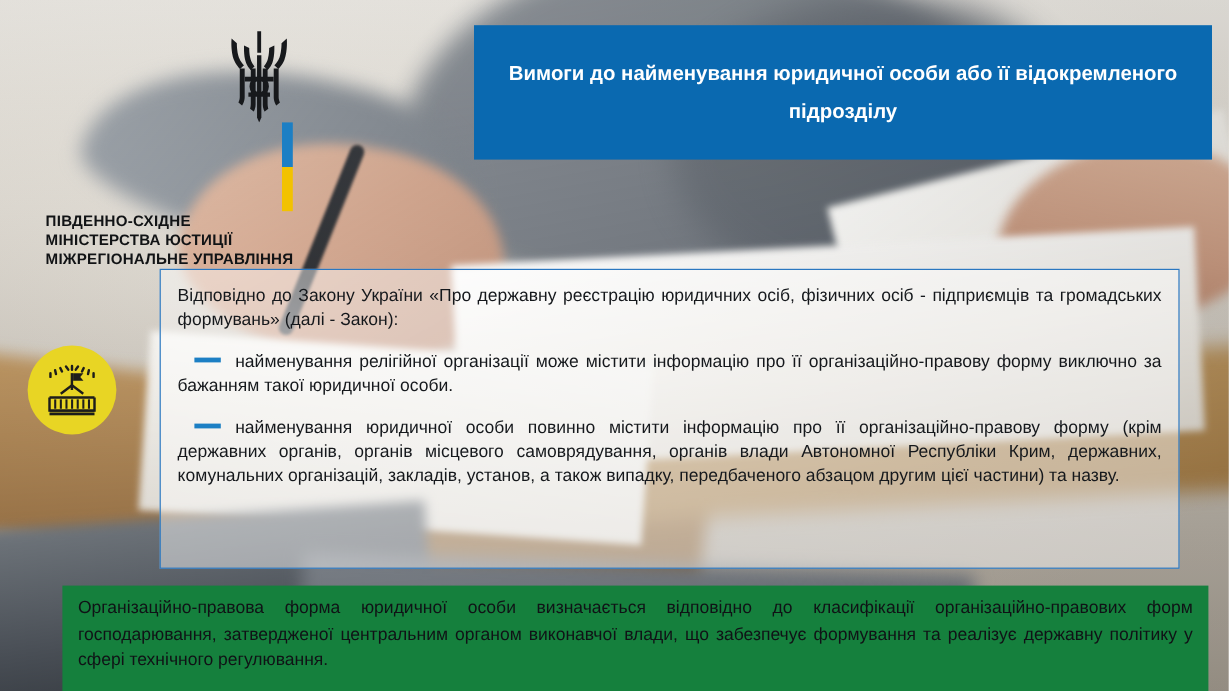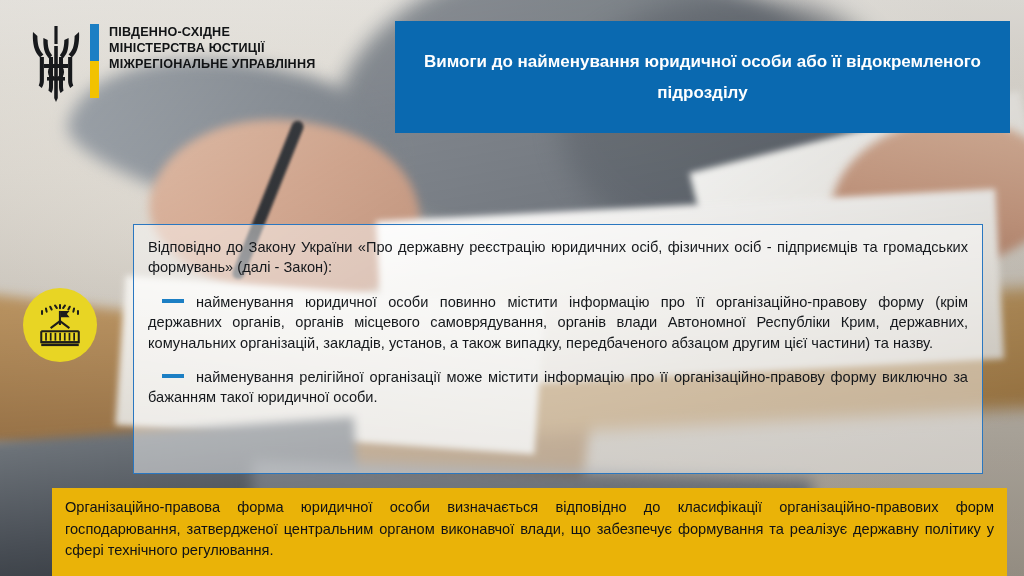--- a/index.html
+++ b/index.html
@@ -132,22 +132,23 @@
     filter: blur(7px);
   }
   .bg-soft {
     position: absolute; inset: 0;
     background: radial-gradient(ellipse at 20% 40%, rgba(255,255,255,.12), rgba(0,0,0,.10) 80%);
   }
 
   
   .logo-block {
     position: absolute; left: 28px; top: 24px;
-    display: flex; align-items: flex-start; gap: 0px;
+    display: flex; align-items: flex-end; gap: 0px;
     z-index: 6;
+    flex-direction: column;
   }
   .trident { width: 56px; height: 78px; flex: 0 0 auto; }
   .flagbar {
     width: 9px; height: 74px; margin-left: 6px; flex: 0 0 auto;
     background: linear-gradient(180deg, #1c7fc4 0%, #1c7fc4 50%, #f2c200 50%, #f2c200 100%);
   }
   .logo-text {
     margin-left: 10px;
     color: #111315;
     font-weight: bold;
@@ -210,21 +211,21 @@
     background: #1c7fc4;
     vertical-align: middle;
     position: relative; top: -2px;
     margin-left: 14px; margin-right: 12px;
   }
 
   
   .yellow-box {
     position: absolute;
     left: 52px; top: 488px; width: 955px; height: 88px;
-    background: #eab308;
+    background: #15803d;
     padding: 9px 13px;
     z-index: 7;
   }
   .yellow-box p {
     color: #101216;
     font-size: 14.6px;
     line-height: 21.5px;
     text-align: justify;
     text-justify: inter-word;
   }
@@ -305,21 +306,21 @@
         <rect x="37" y="42" width="2.2" height="10"></rect>
         <rect x="43" y="42" width="2.2" height="10"></rect>
         <rect x="49" y="42" width="2.2" height="10"></rect>
         <rect x="8" y="56" width="48" height="3"></rect>
       </g>
     </svg>
   </div>
 
   <div class="content-box">
     <p class="para-intro">Відповідно до Закону України «Про державну реєстрацію юридичних осіб, фізичних осіб - підприємців та громадських формувань» (далі - Закон):</p>
+    <p class="para-bullet"><span class="dash"></span><span>найменування релігійної організації може містити інформацію про її організаційно-правову форму виключно за бажанням такої юридичної особи.</span></p>
     <p class="para-bullet"><span class="dash"></span><span>найменування юридичної особи повинно містити інформацію про її організаційно-правову форму (крім державних органів, органів місцевого самоврядування, органів влади Автономної Республіки Крим, державних, комунальних організацій, закладів, установ, а також випадку, передбаченого абзацом другим цієї частини) та назву.</span></p>
-    <p class="para-bullet"><span class="dash"></span><span>найменування релігійної організації може містити інформацію про її організаційно-правову форму виключно за бажанням такої юридичної особи.</span></p>
   </div>
 
   <div class="yellow-box">
     <p>Організаційно-правова форма юридичної особи визначається відповідно до класифікації організаційно-правових форм господарювання, затвердженої центральним органом виконавчої влади, що забезпечує формування та реалізує державну політику у сфері технічного регулювання.</p>
   </div>
 
 </div>
 
 </body></html>

